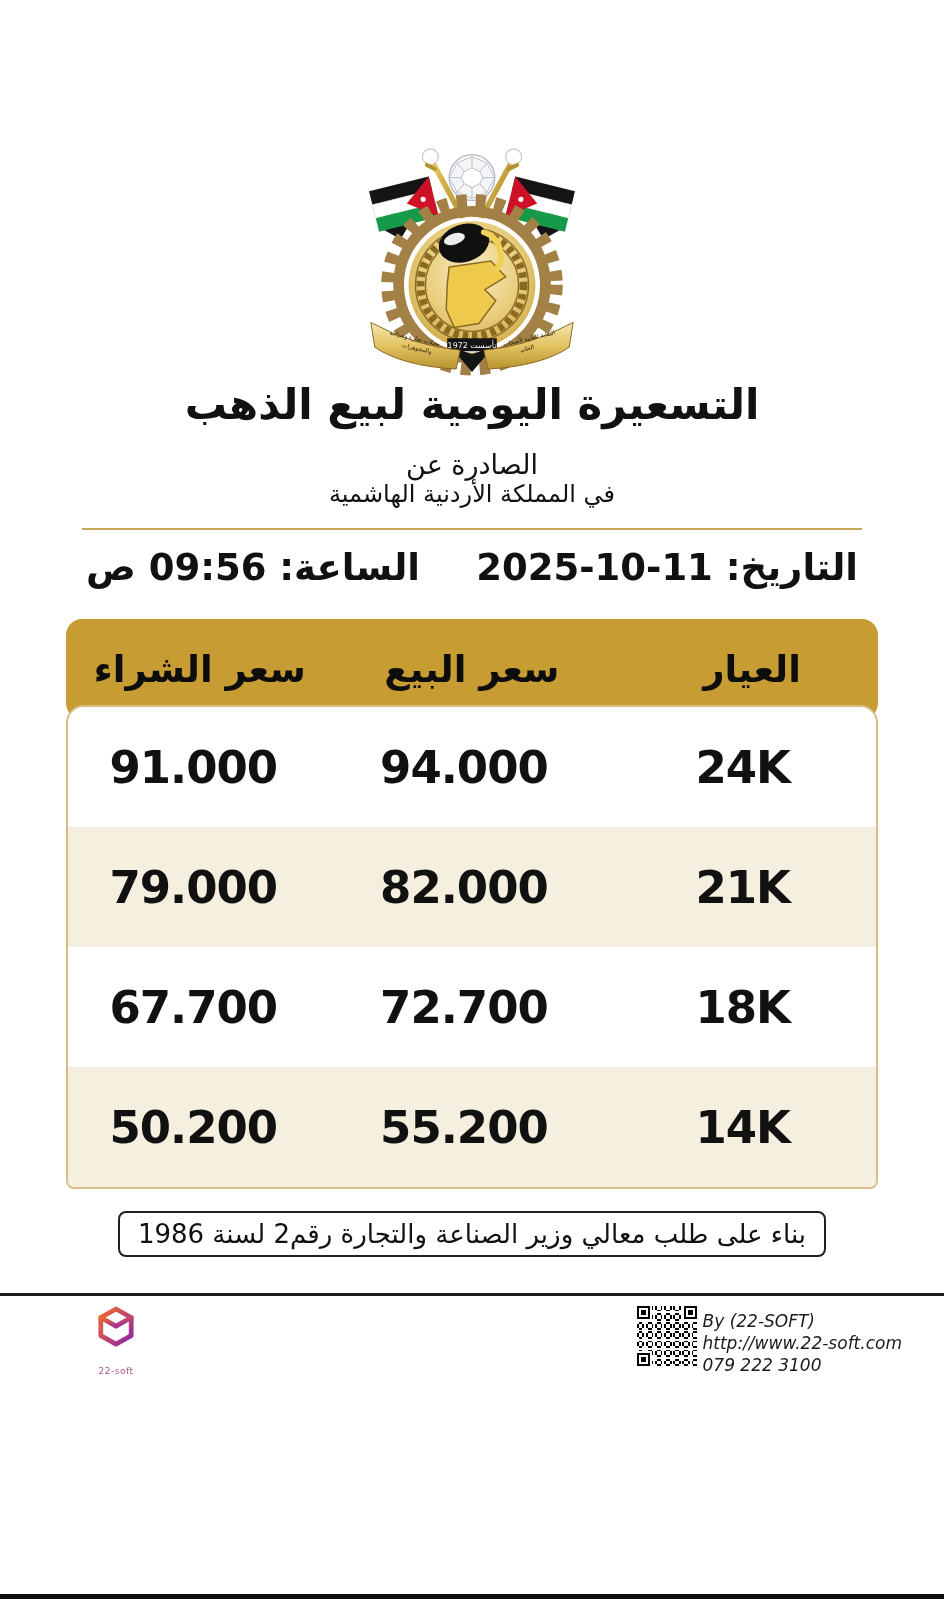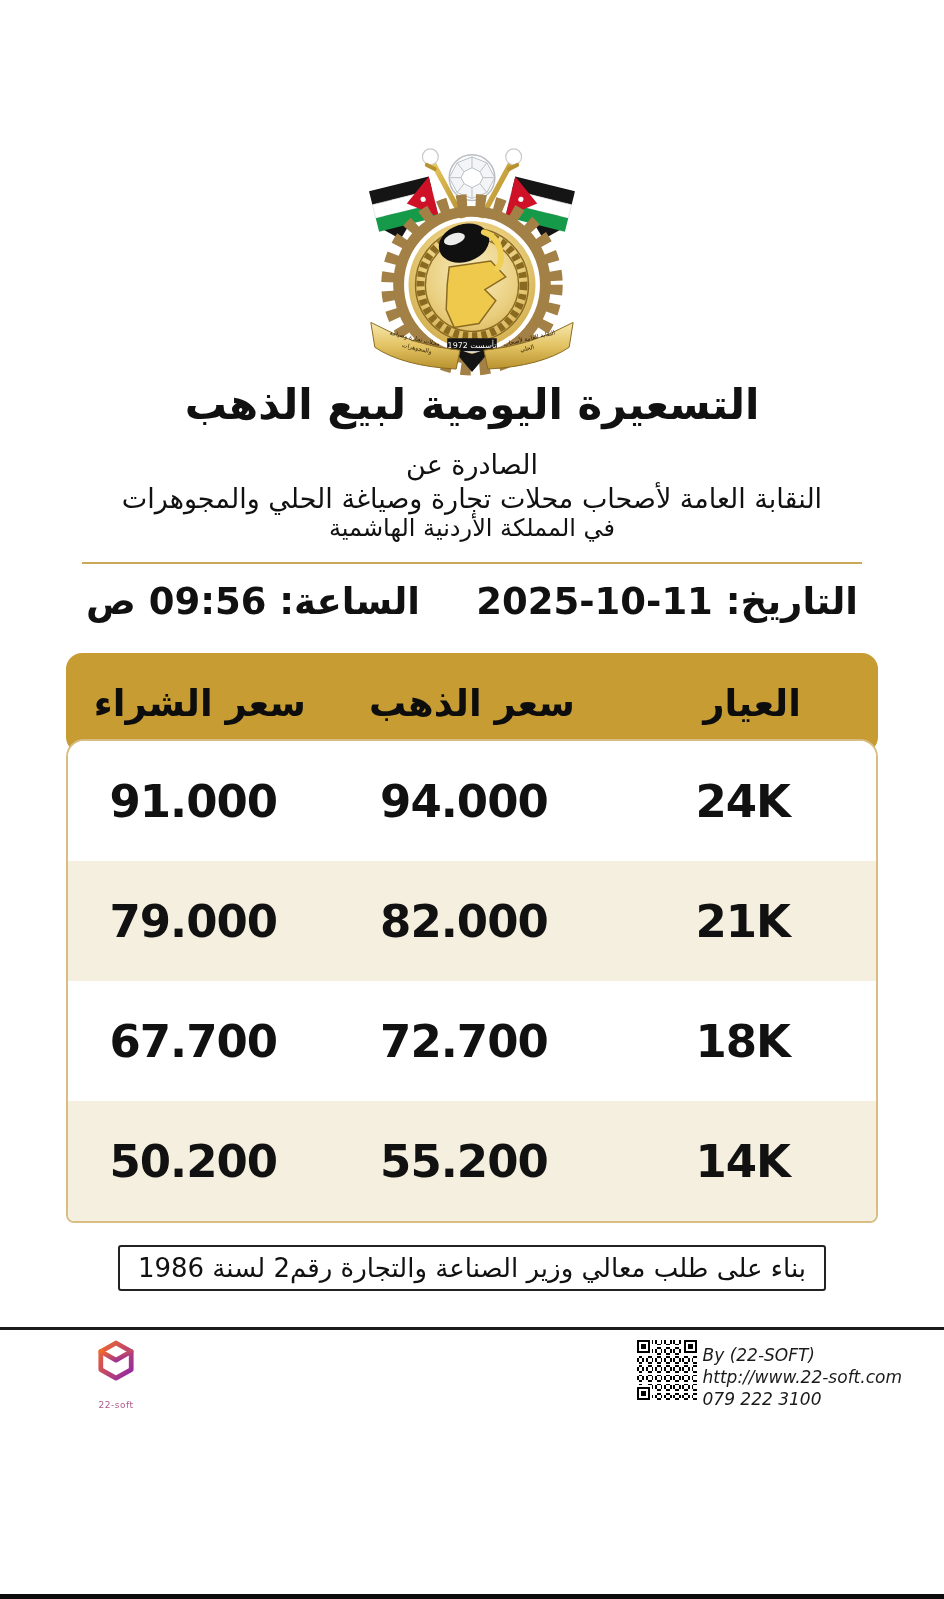--- a/index.html
+++ b/index.html
@@ -50,21 +50,21 @@
   .trow:nth-child(even) { background:#F4EFDE; }
   .cell-karat { width:33%; }
   .cell-sell  { width:36%; }
   .cell-buy   { width:31%; }
   .trow .cell { text-align:center; font-size:45px; font-weight:bold; letter-spacing:-1px; }
   
   .footnote-row { margin-top:22px; text-align:center; }
   .footnote-box {
     display:inline-block;
     border:2.5px solid #222;
-    border-radius:3px;
+    border-radius:8px;
     padding:6px 18px;
     font-size:26px;
   }
   
   .black-divider { margin-top:36px; border:none; border-top:3px solid #1b1b1b; width:100%; }
   .bottom-bar {
     direction:ltr;
     margin-top:10px;
     padding:0 42px 0 86px;
     display:flex; justify-content:space-between; align-items:flex-start;
@@ -168,40 +168,39 @@
       <path d="M222,186 q-44,24 -90,28 l4,19 q54,-3 82,-22 z" fill="url(#ribbonG)" stroke="#8A6A20" stroke-width="1"></path>
       <text x="62" y="204" text-anchor="middle" font-size="6" fill="#2b1d06" transform="rotate(13 62 204)">محلات تجارة وصياغة</text>
       <text x="64" y="214" text-anchor="middle" font-size="6" fill="#2b1d06" transform="rotate(13 64 214)">والمجوهرات</text>
       <text x="178" y="204" text-anchor="middle" font-size="6" fill="#2b1d06" transform="rotate(-13 178 204)">النقابة العامة لأصحاب</text>
       <text x="176" y="214" text-anchor="middle" font-size="6" fill="#2b1d06" transform="rotate(-13 176 214)">الحلي</text>
     </svg>
   </div>
 
   <h1 class="title">التسعيرة اليومية لبيع الذهب</h1>
   <div class="issued">الصادرة عن</div>
-  <div class="issuer">النقابة العامة لأصحاب محلات تجارة وصياغة الحلي والمجوهرات</div>
   <div class="location">في المملكة الأردنية الهاشمية</div>
 
   <hr class="gold-divider">
 
   <div class="datetime-row">
     <div class="pair">
       <span>التاريخ:</span>
       <span>11-10-2025</span>
     </div>
     <div class="pair">
       <span>الساعة:</span>
       <span>09:56 ص</span>
     </div>
   </div>
 
   <div class="table-wrap">
     <div class="thead">
       <div class="cell cell-karat">العيار</div>
-      <div class="cell cell-sell">سعر الذهب</div>
+      <div class="cell cell-sell">سعر البيع</div>
       <div class="cell cell-buy">سعر الشراء</div>
     </div>
     <div class="tbody">
       <div class="trow">
         <div class="cell cell-karat">24K</div>
         <div class="cell cell-sell">94.000</div>
         <div class="cell cell-buy">91.000</div>
       </div>
       <div class="trow">
         <div class="cell cell-karat">21K</div>

